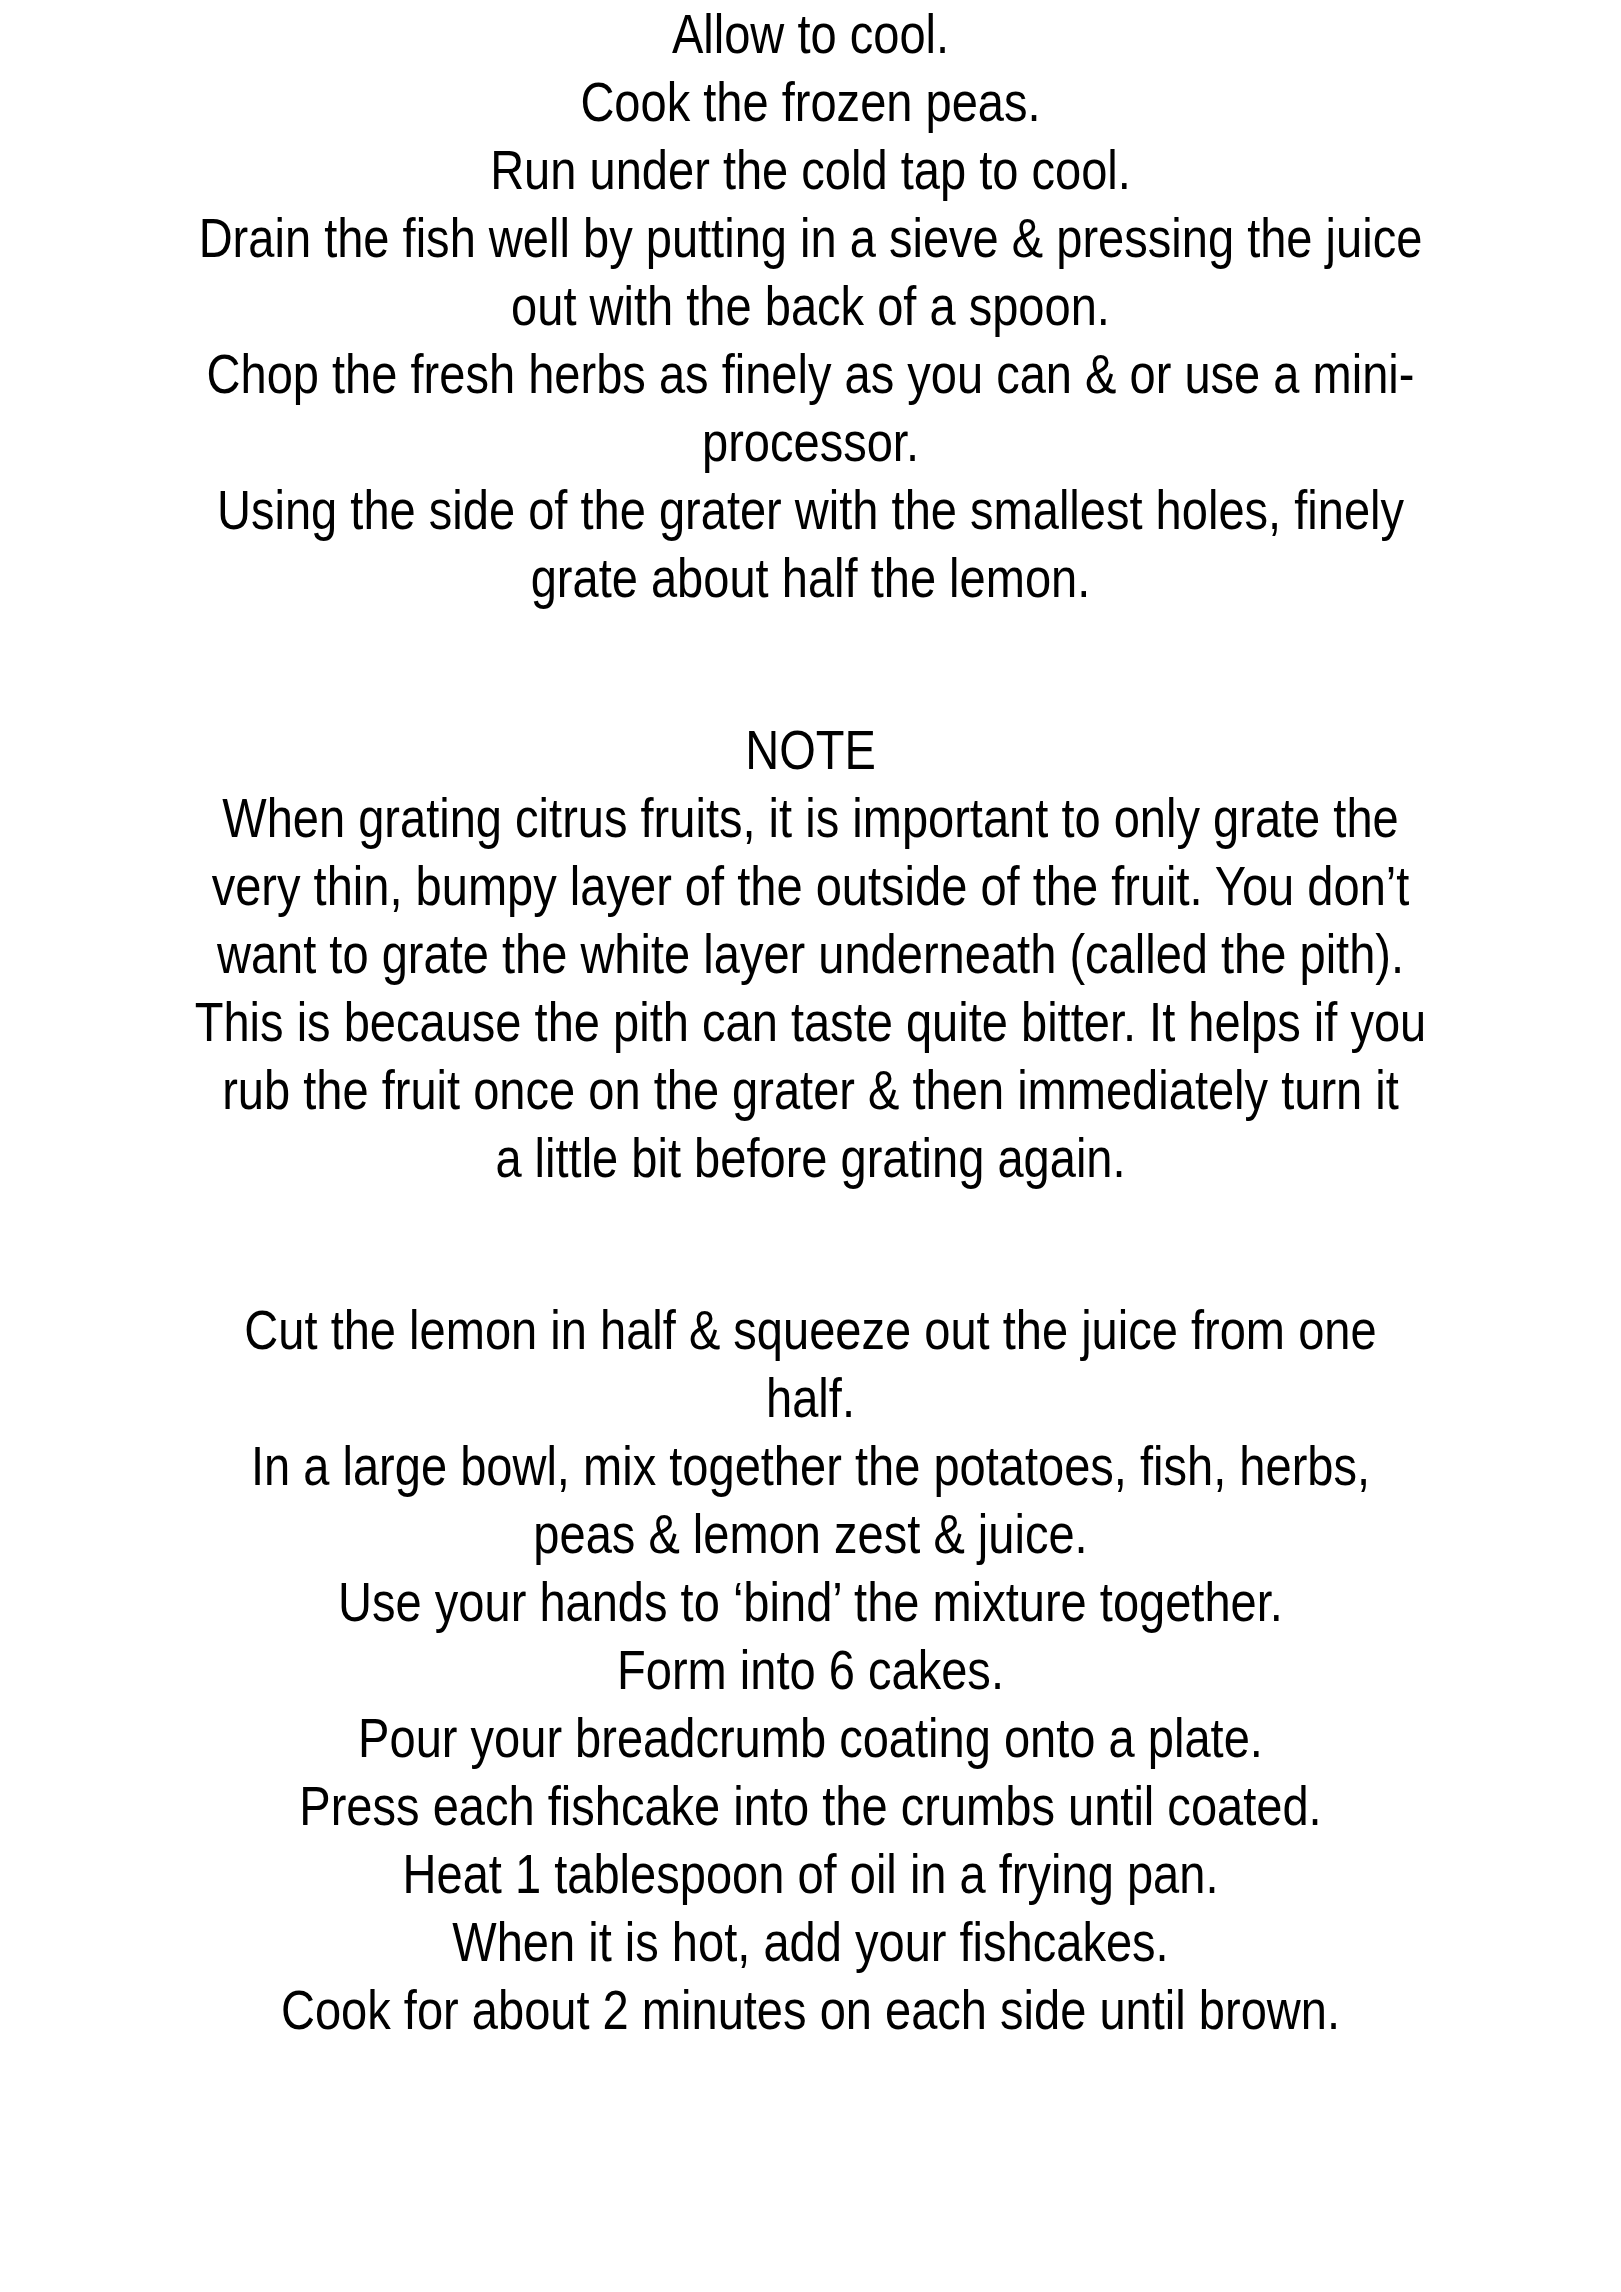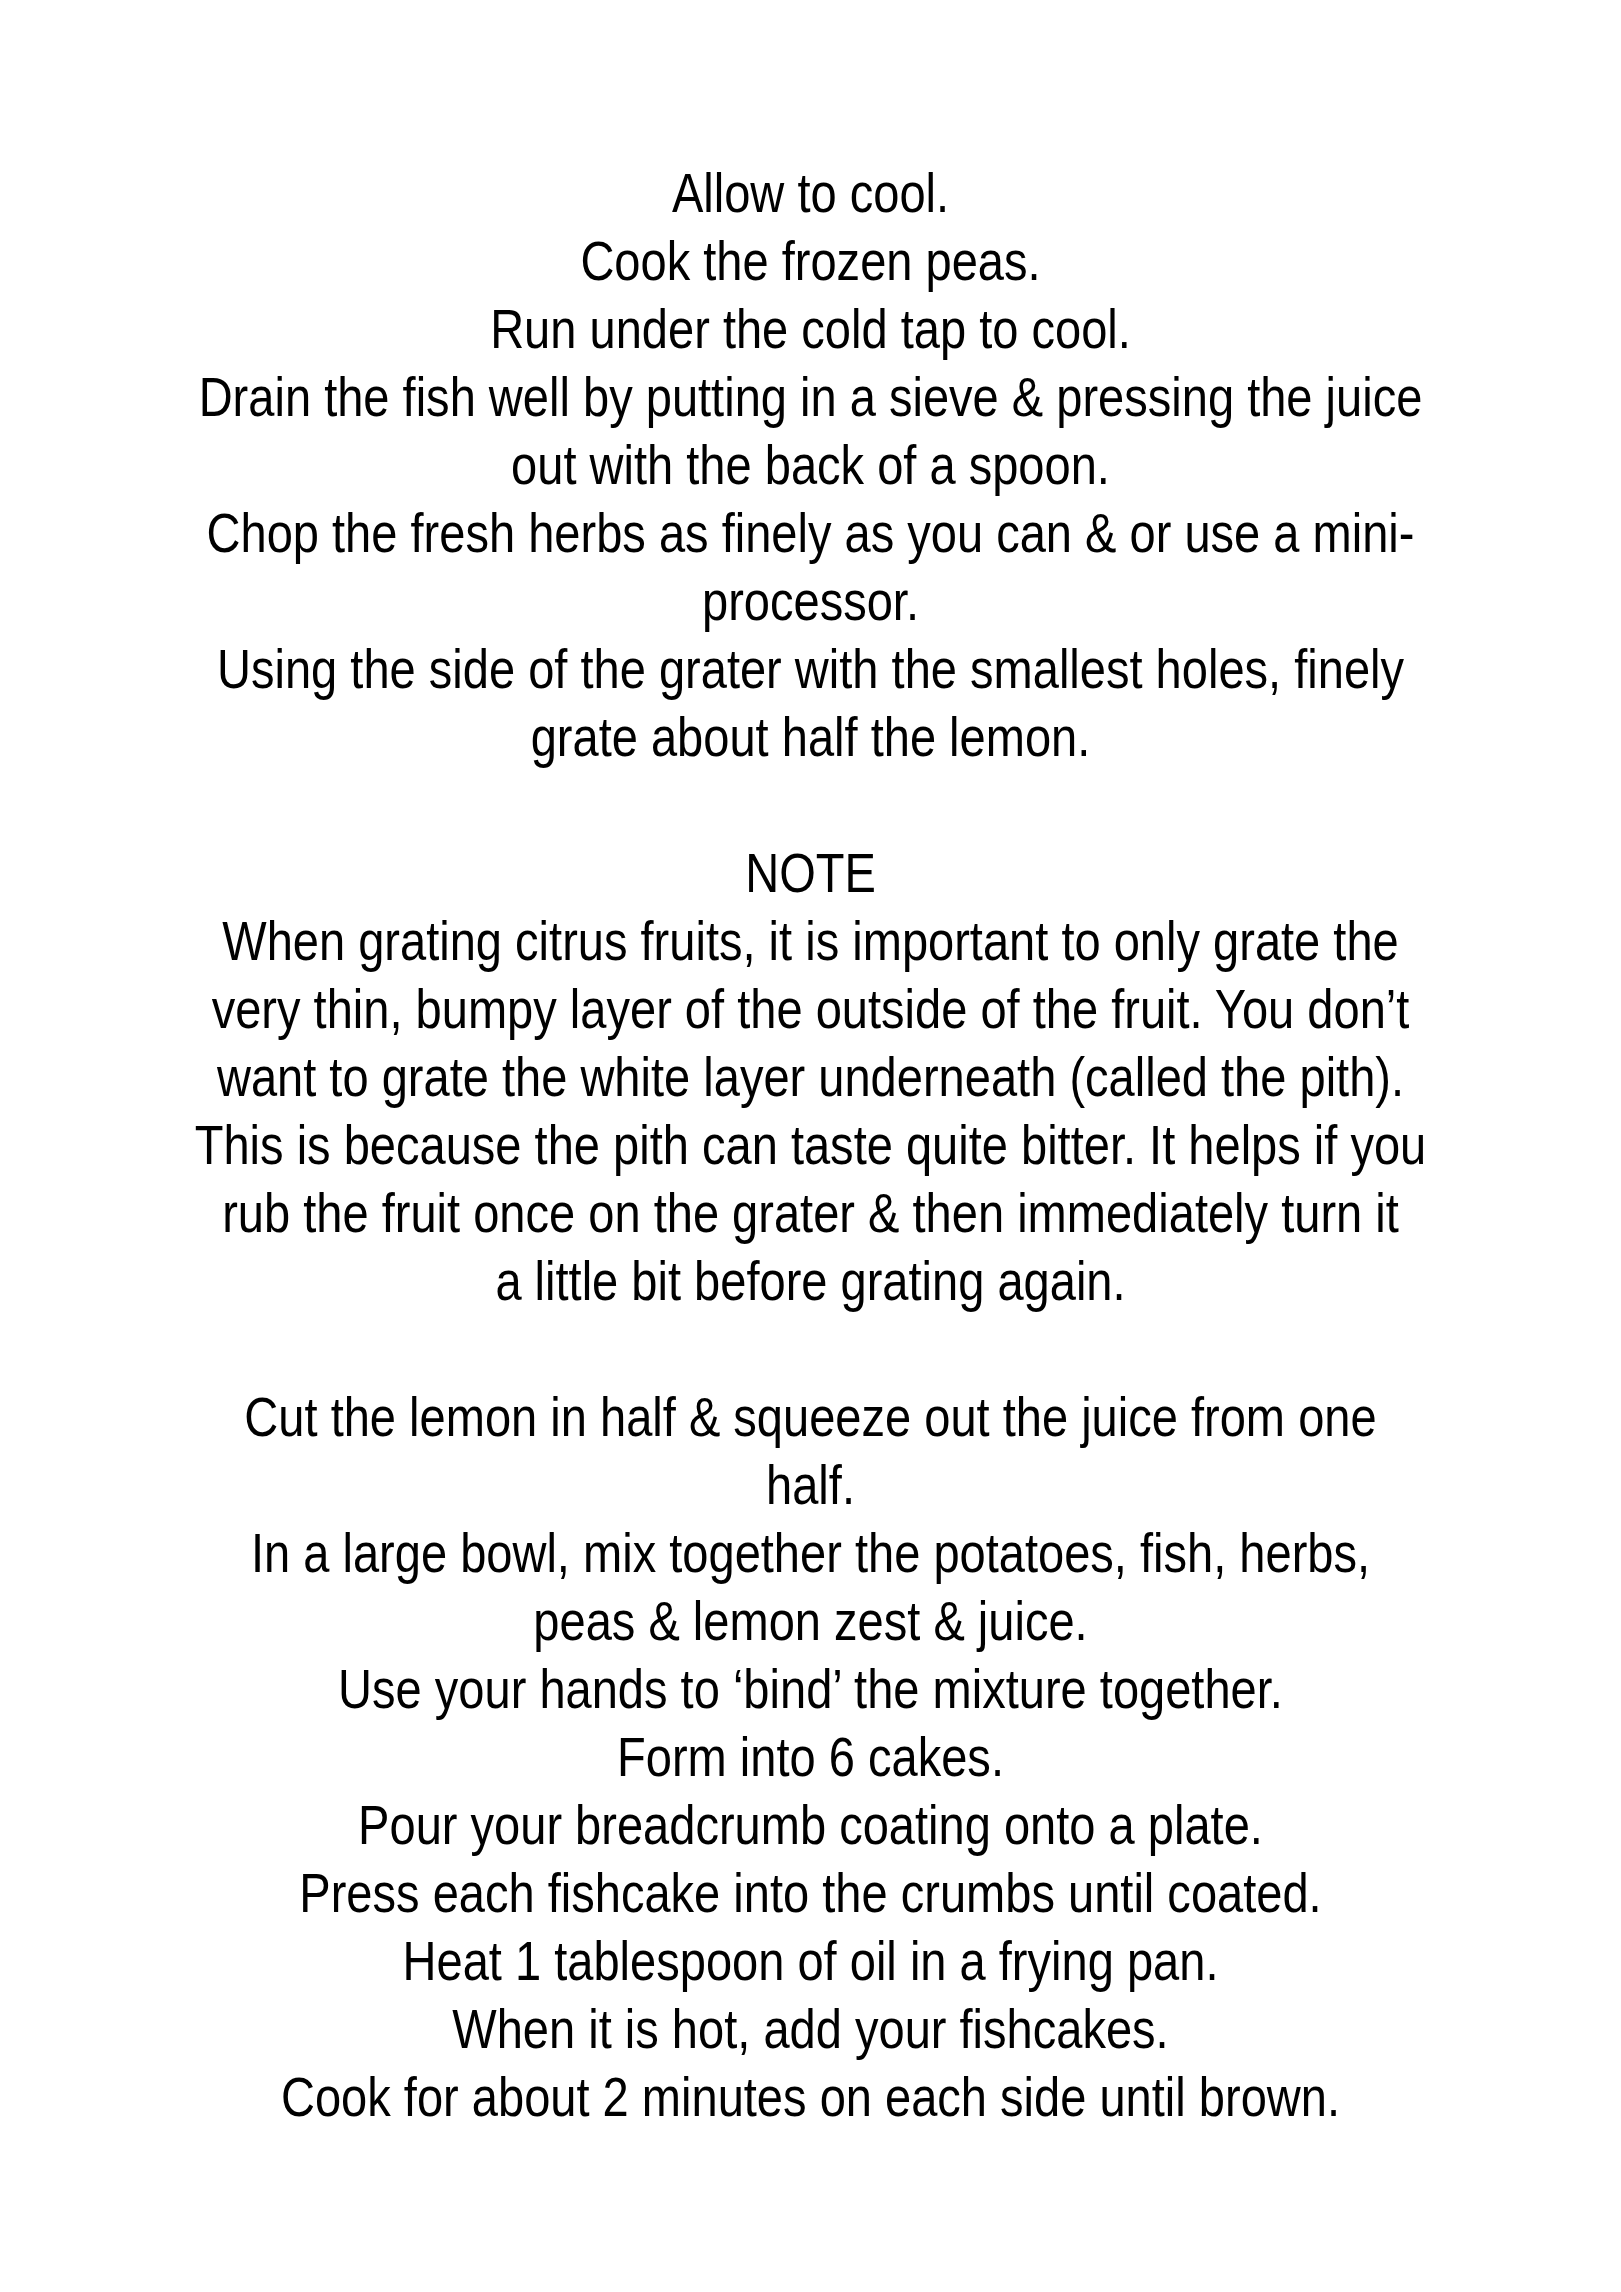--- a/index.html
+++ b/index.html
@@ -12,28 +12,27 @@
     width: 1621px;
     height: 2293px;
     box-sizing: border-box;
     background: #ffffff;
     color: #000000;
     font-family: "Liberation Sans", sans-serif;
     font-size: 56px;
     line-height: 68px;
     font-weight: 400;
     text-align: center;
-    padding-top: 159px;
     overflow: hidden;
   }
   .block {
     margin: 0;
   }
   .block + .block {
-    margin-top: 68px; 
+    margin-top: 104px; 
   }
   .line {
     white-space: nowrap;
     
     transform: scaleX(0.84);
   }
 </style>
 </head>
 <body>
 

